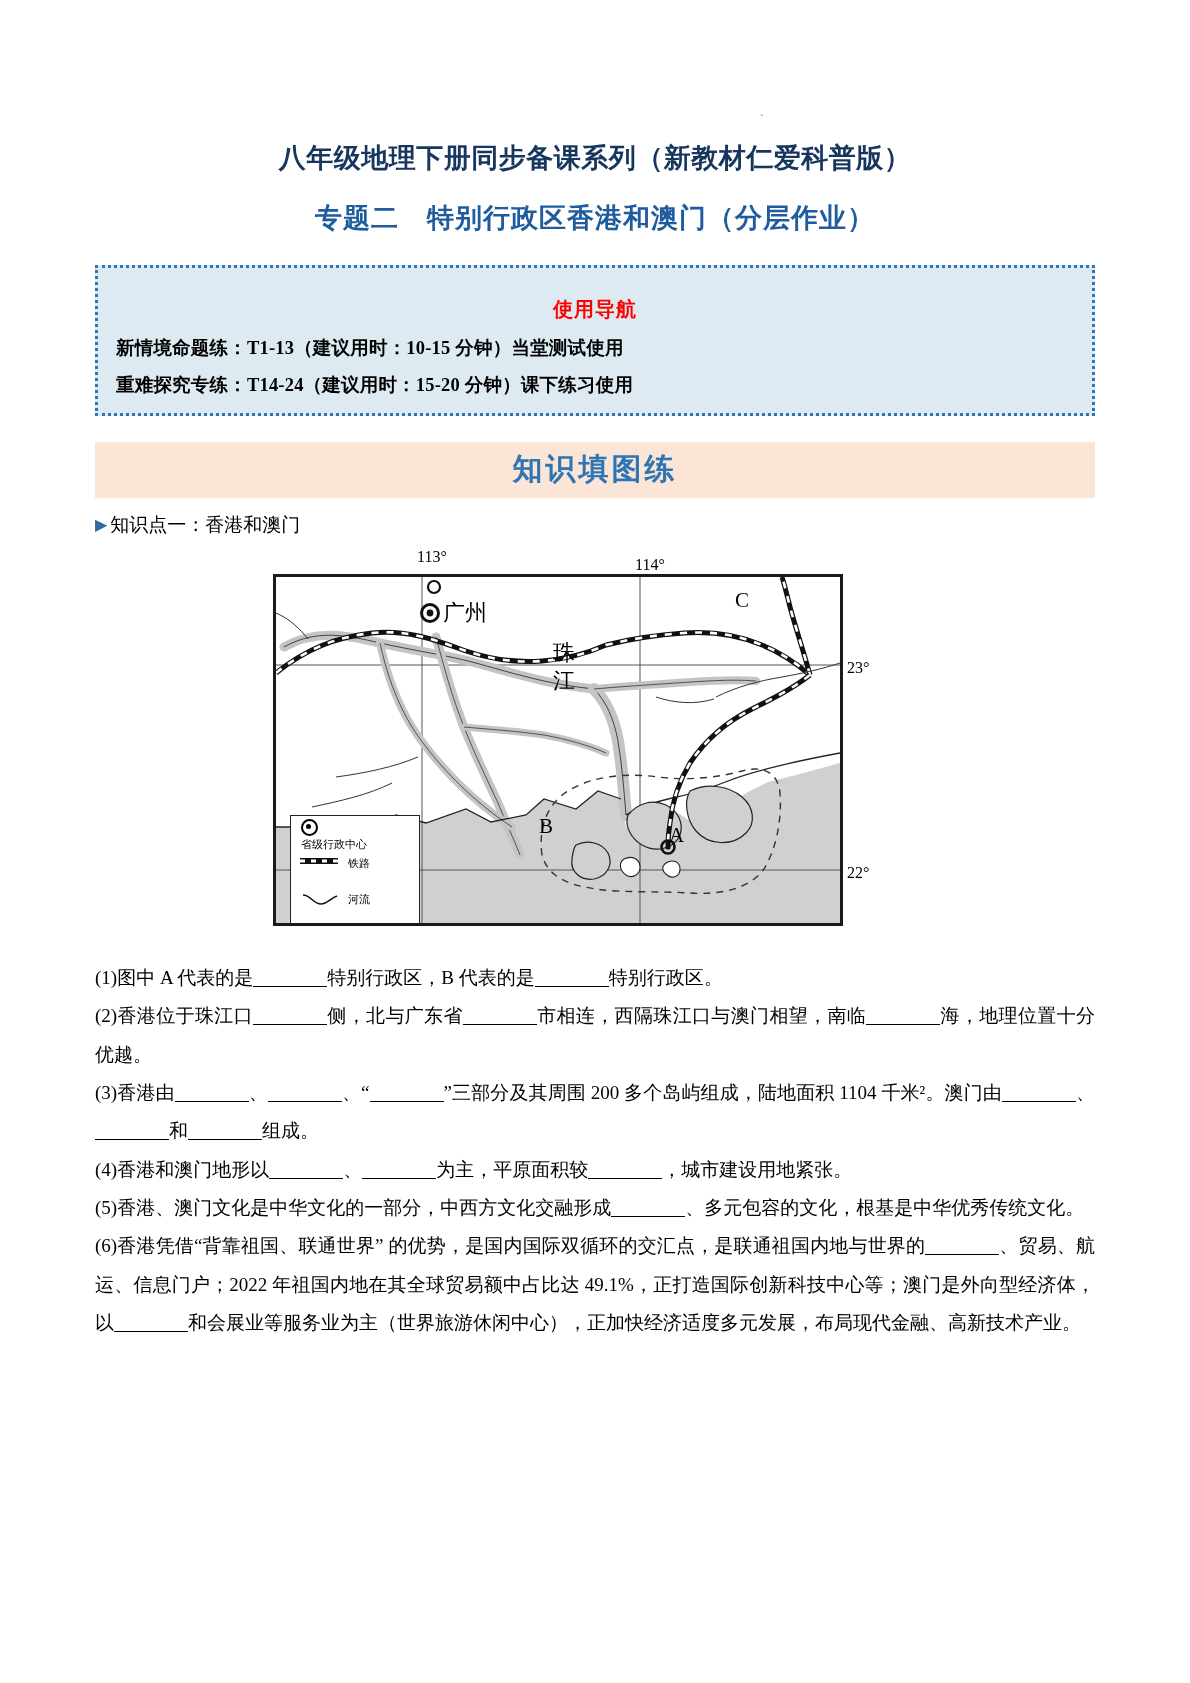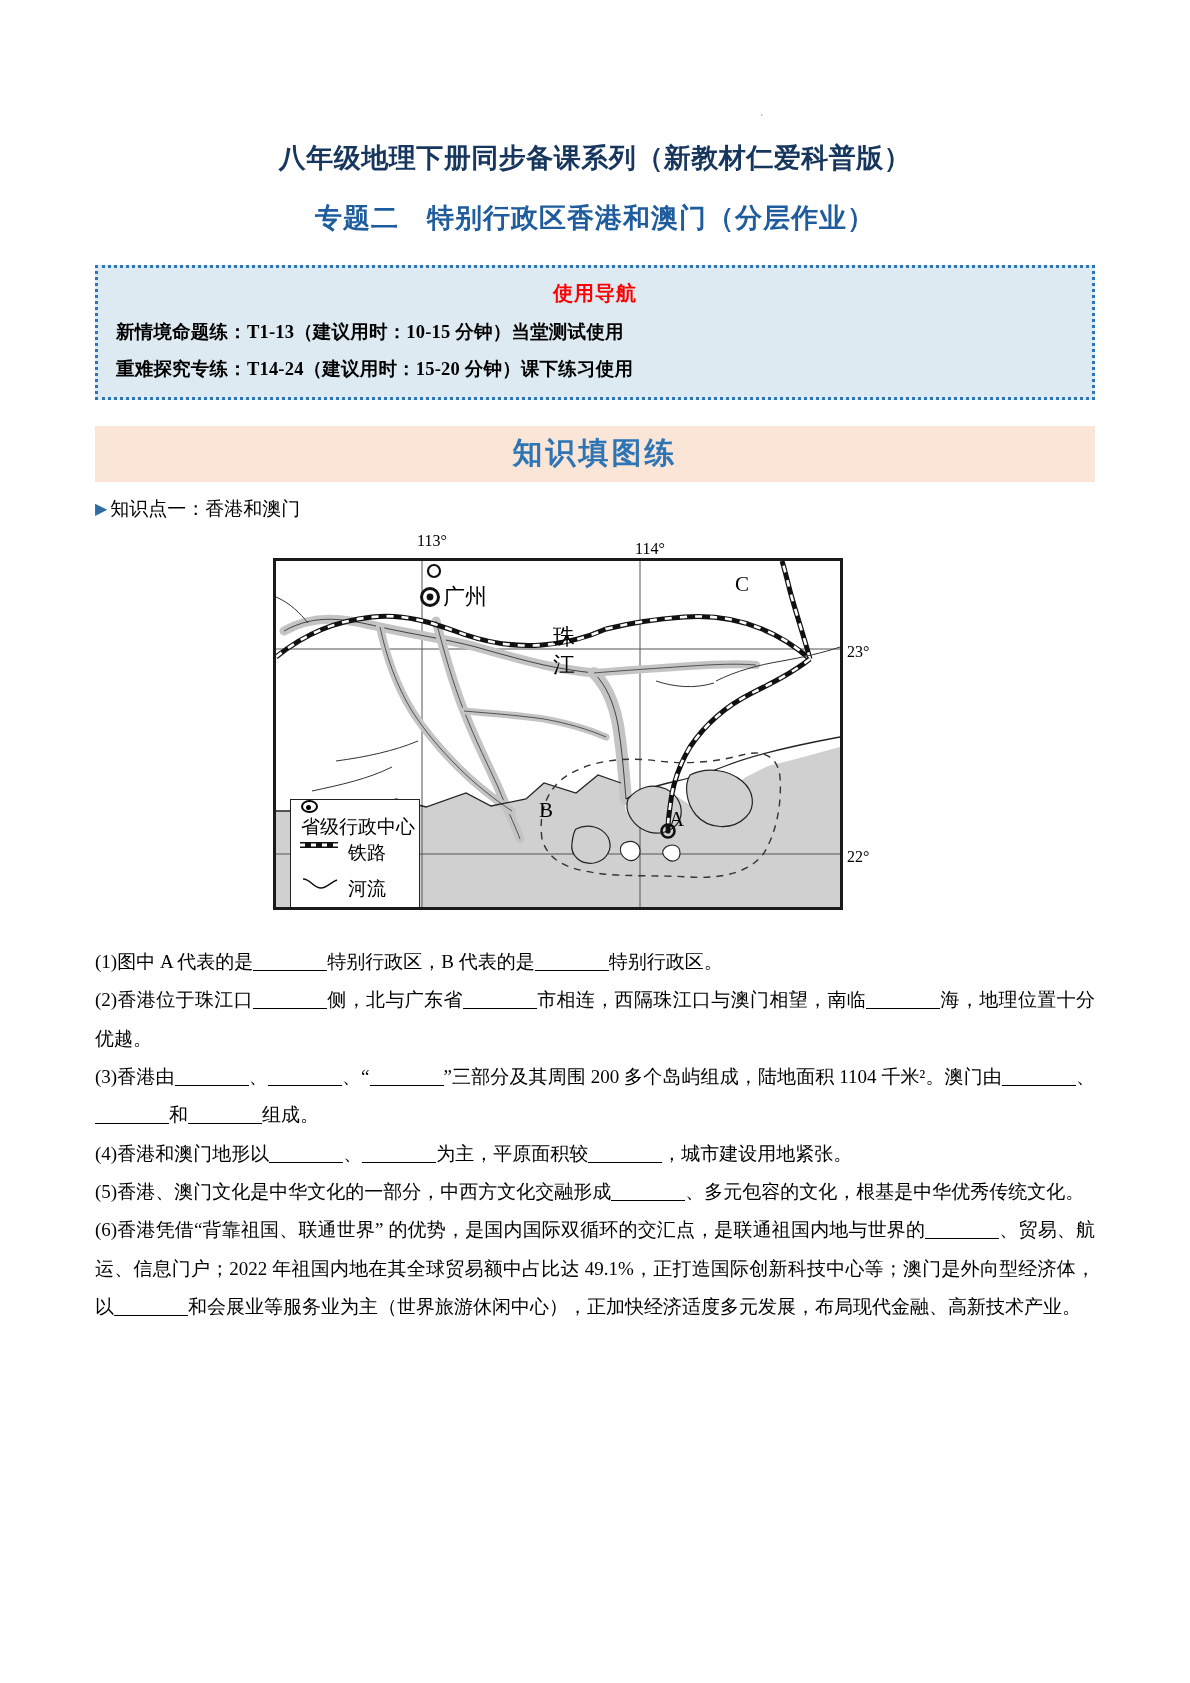--- a/index.html
+++ b/index.html
@@ -43,21 +43,21 @@
     letter-spacing: 1px;
     margin-top: 28px;
     line-height: 1.2;
   }
 
   
   .nav-box {
     margin-top: 30px;
     border: 3px dotted #2E75B6;
     background: #DEEAF1;
-    padding: 12px 14px 16px 14px;
+    padding: 28px 14px 16px 14px;
     box-sizing: border-box;
   }
   .nav-title {
     text-align: center;
     color: #FF0000;
     font-weight: bold;
     font-size: 20px;
     margin-bottom: 9px;
     letter-spacing: 1px;
   }
@@ -146,21 +146,21 @@
   }
   .legend-box {
     position: absolute;
     left: 14px;
     top: 238px;
     width: 130px;
     height: 110px;
     border: 1.5px solid #222;
     background: #fff;
     box-sizing: border-box;
-    font-size: 19px;
+    font-size: 11px;
     font-family: "Liberation Serif", "DejaVu Serif", serif;
     z-index: 6;
   }
   .legend-row {
     display: flex;
     align-items: flex-start;
     height: 36px;
     padding-left: 7px;
     gap: 8px;
   }

